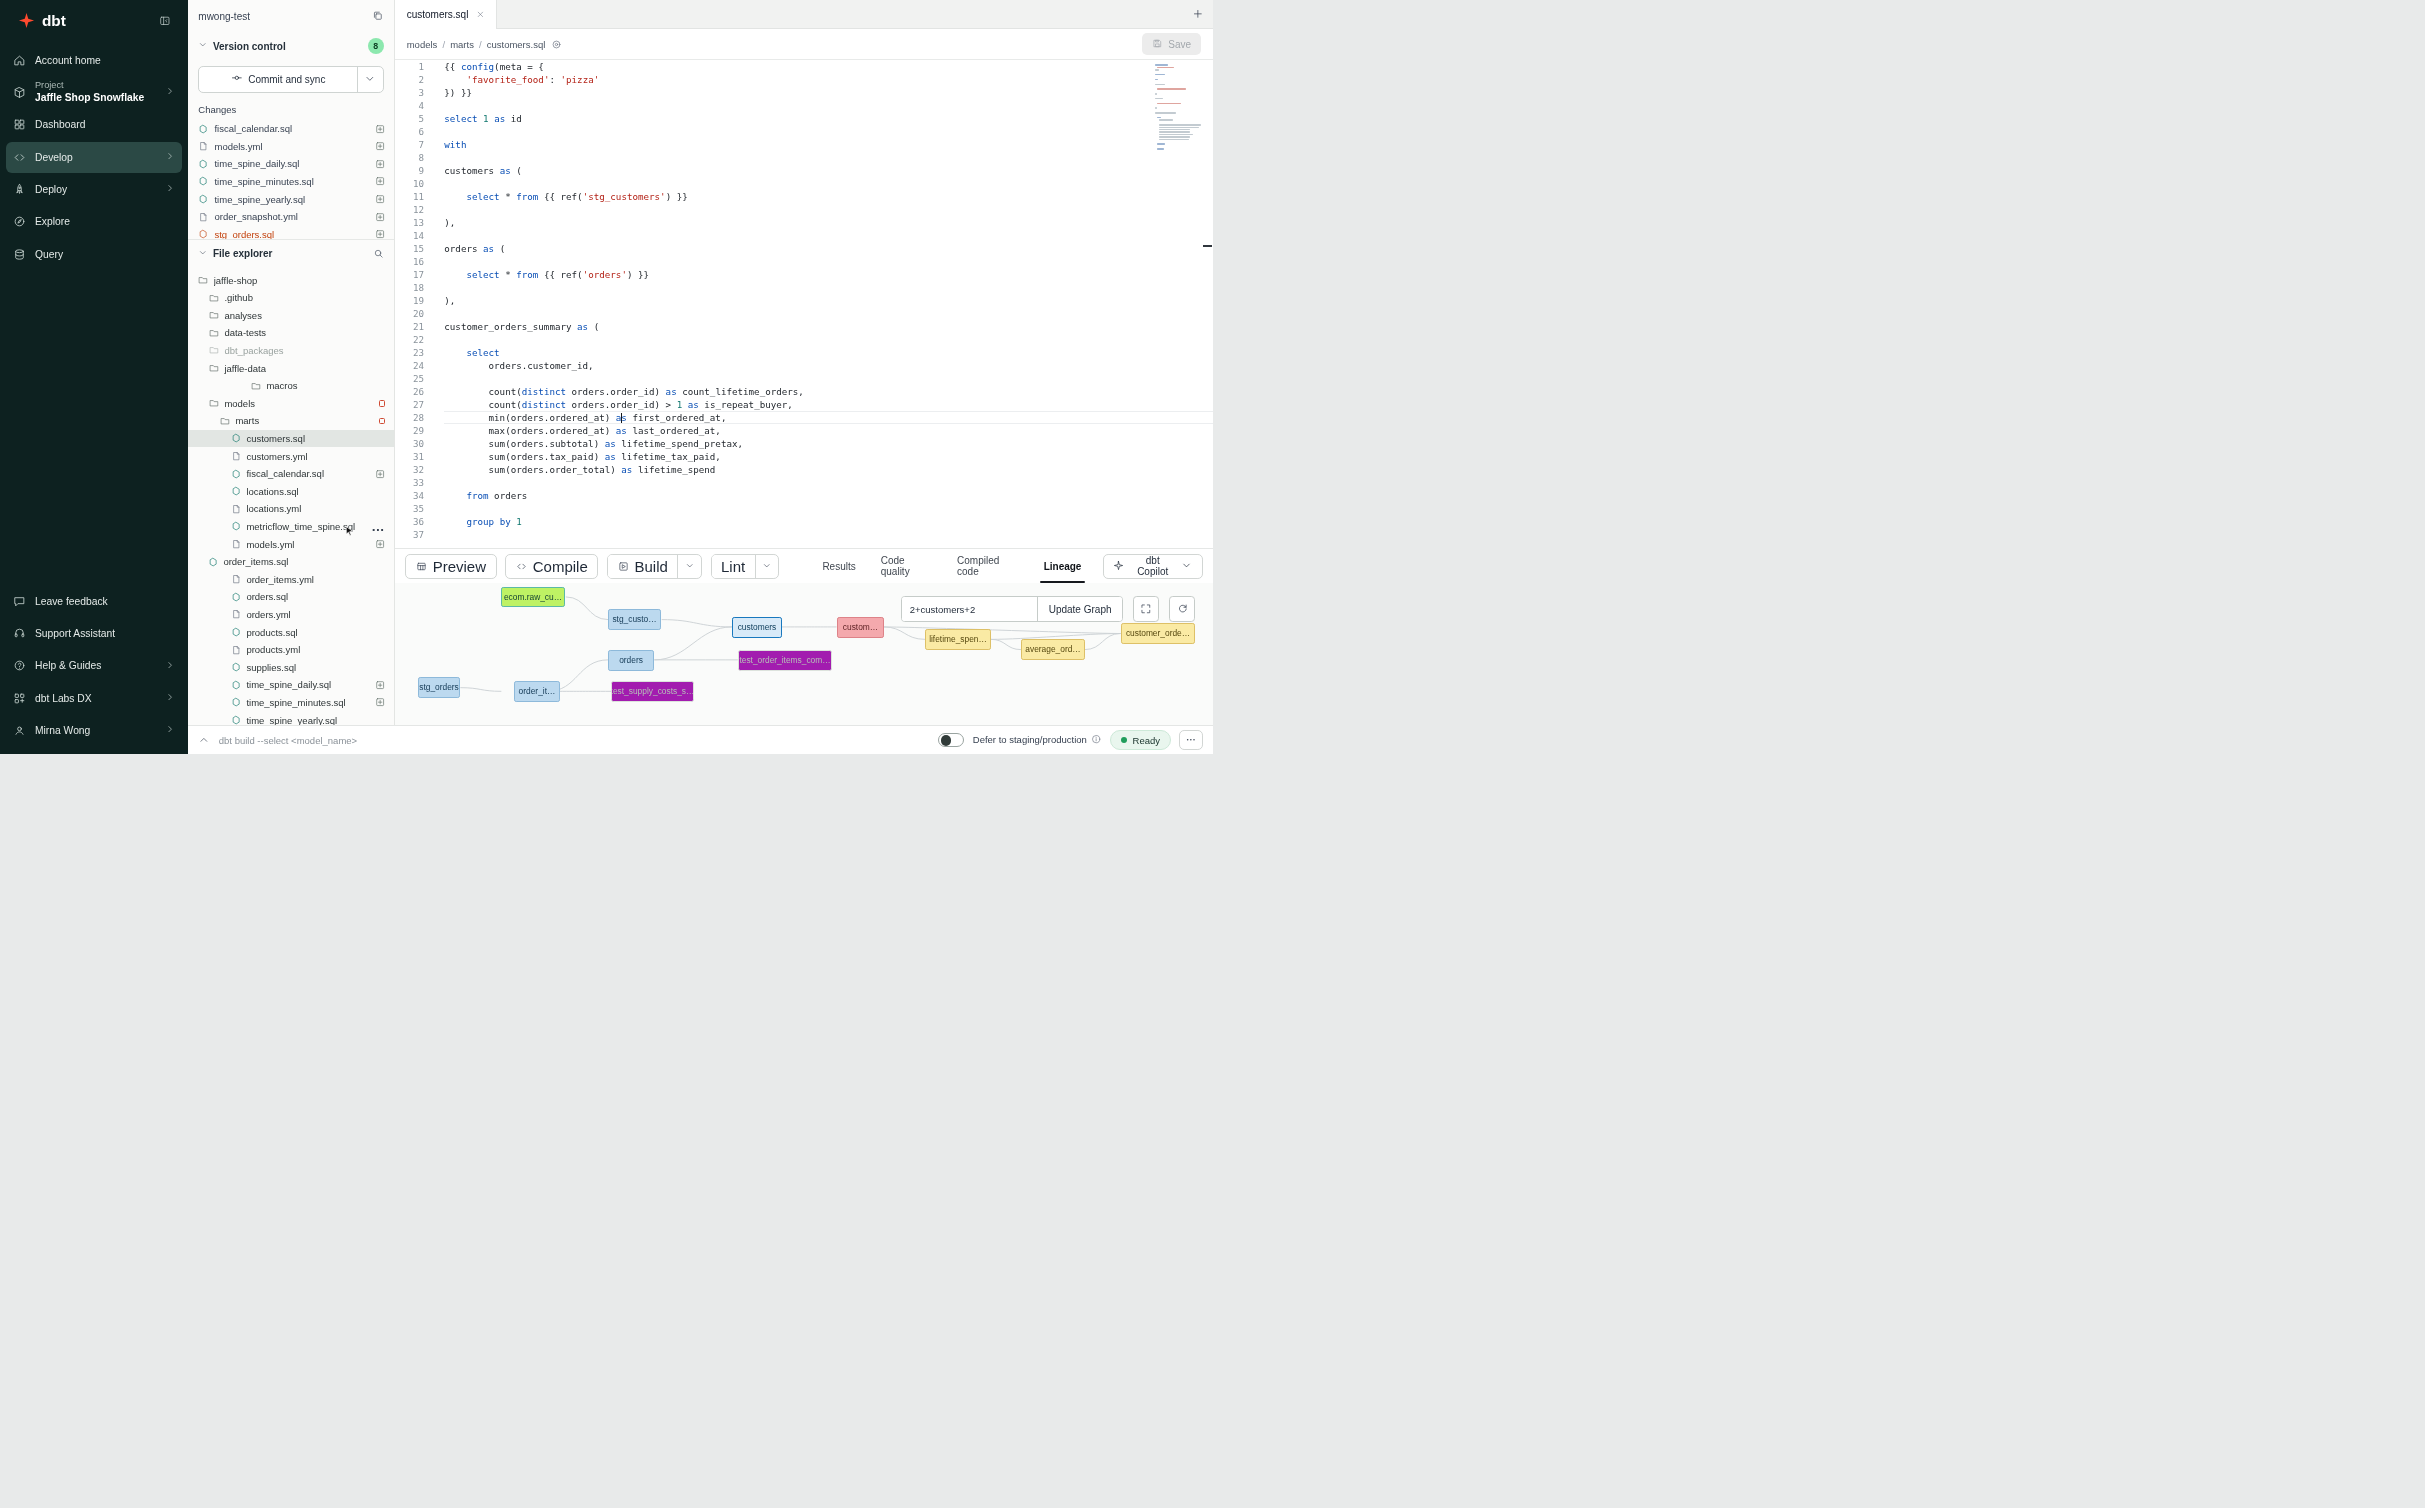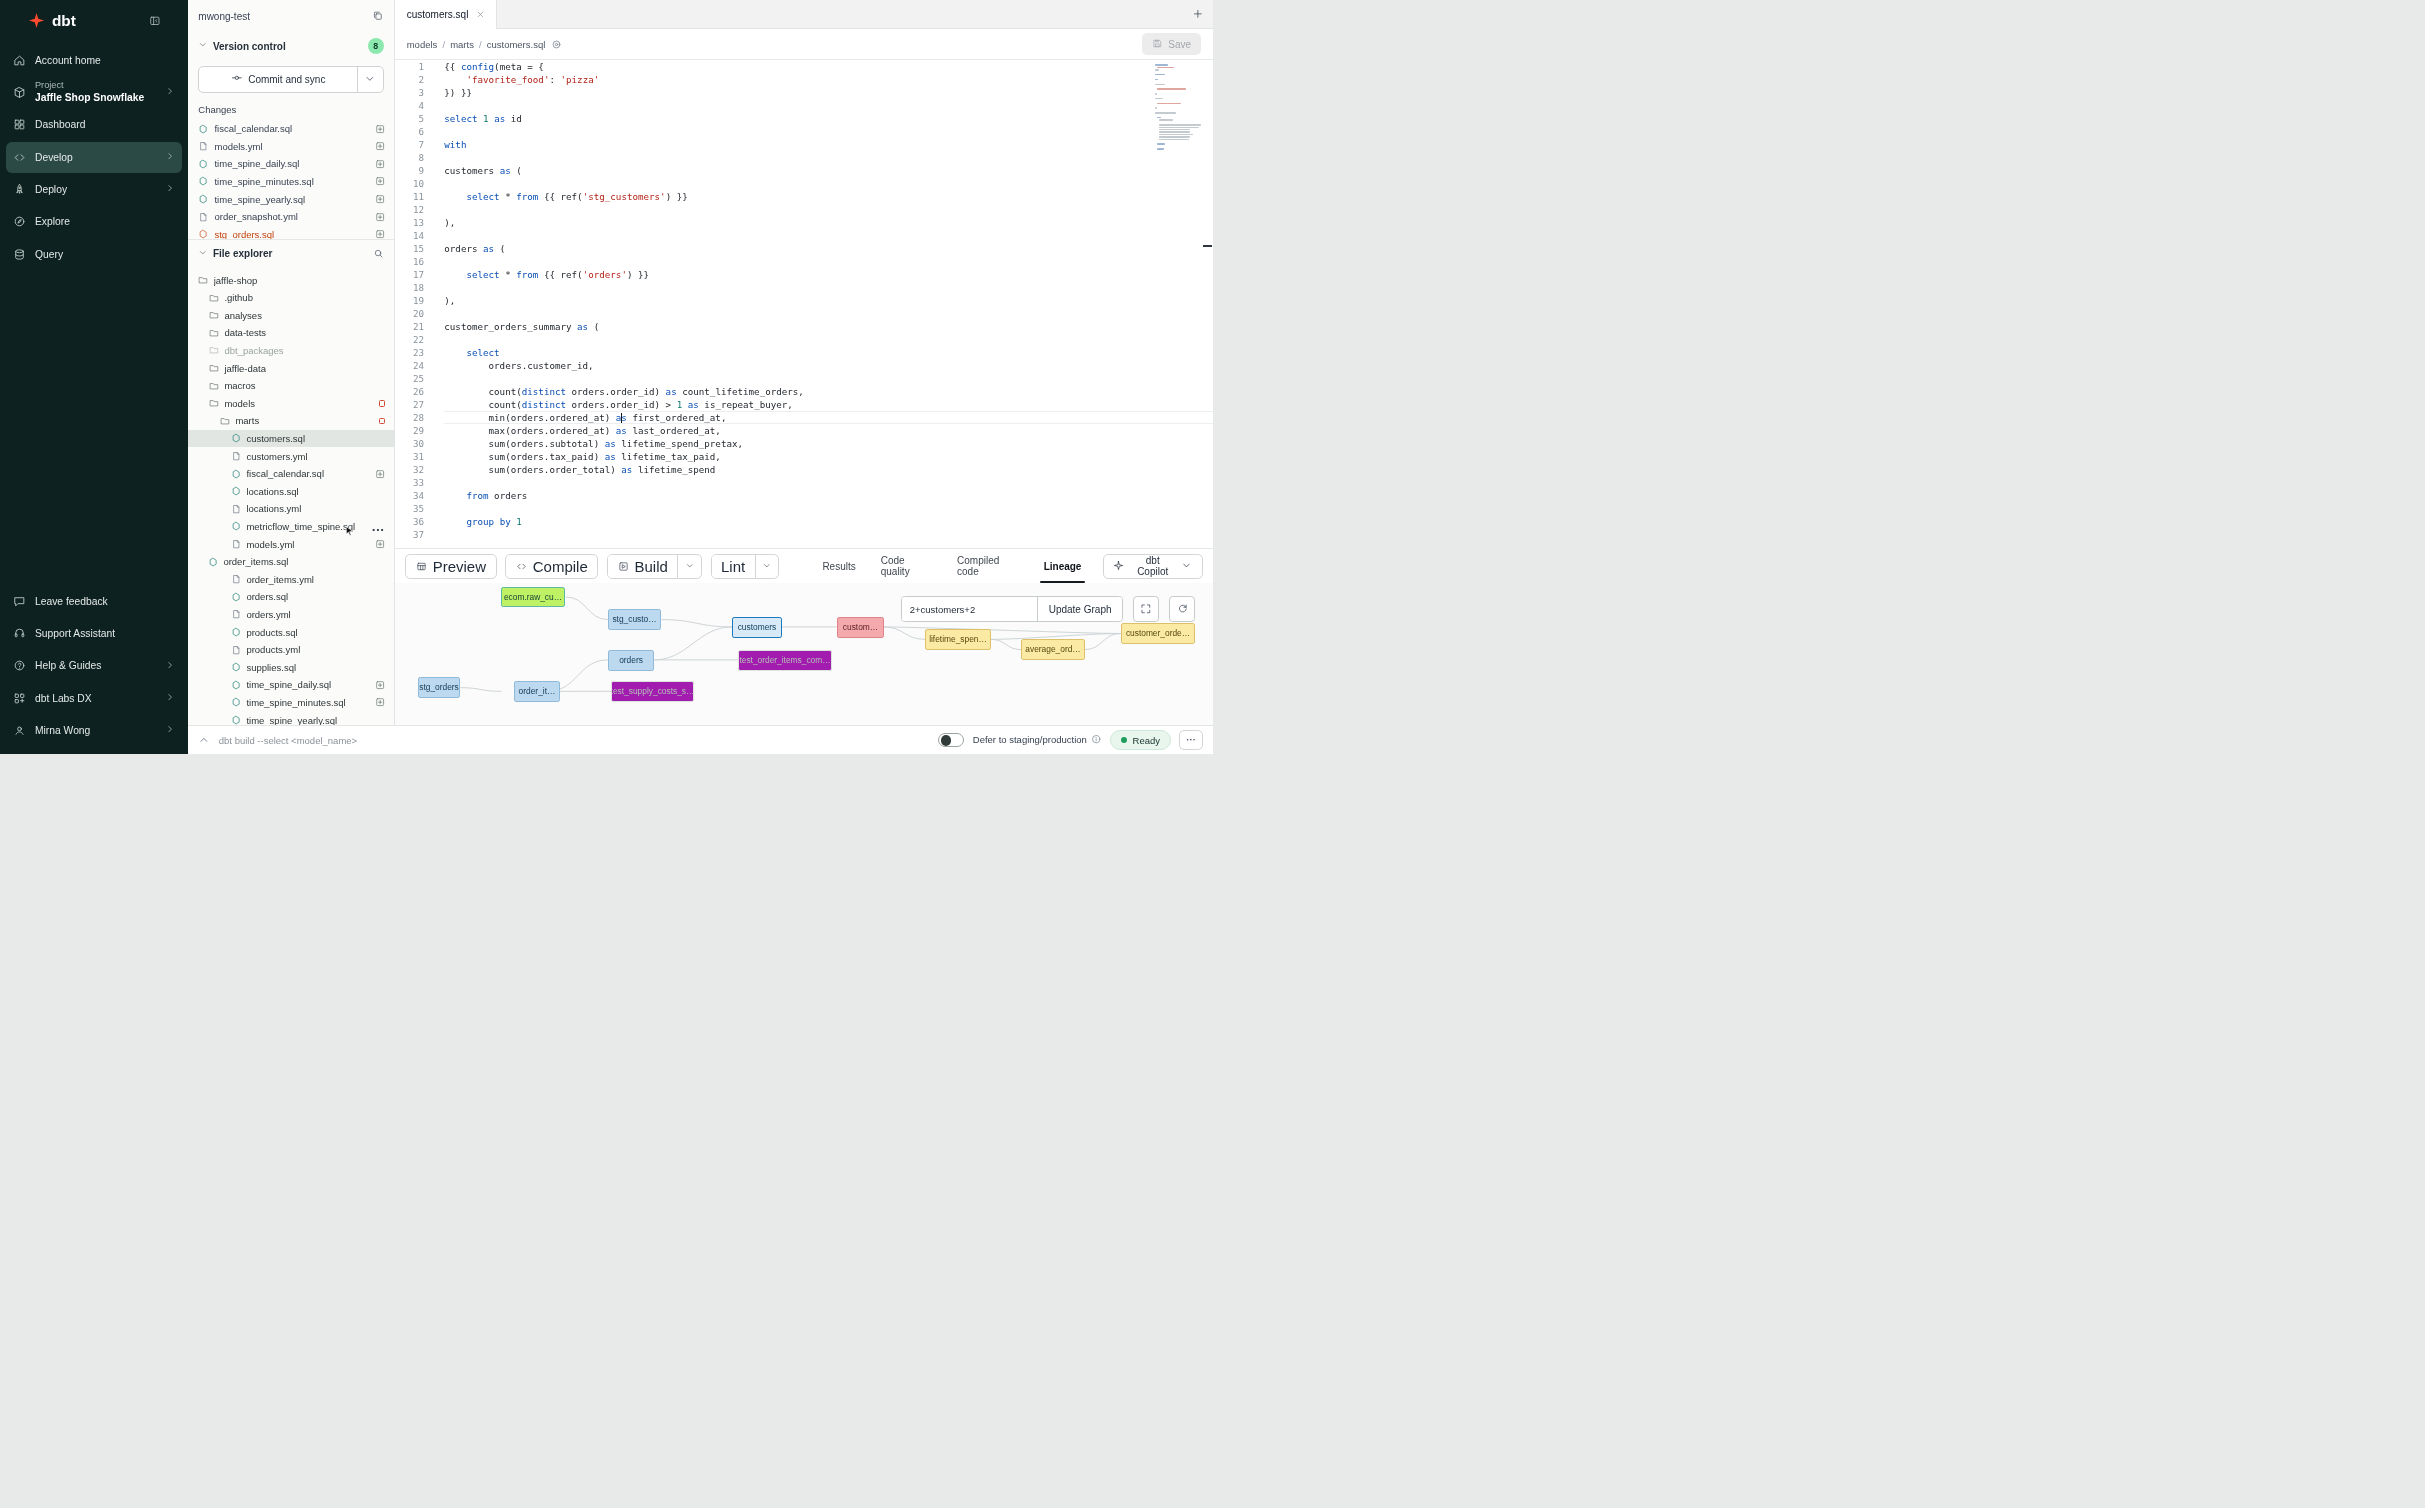--- a/index.html
+++ b/index.html
@@ -6,21 +6,21 @@
   body{width:1213px;height:754px;overflow:hidden;font-family:"Liberation Sans",sans-serif;font-size:9.5px;color:#2b3136;}
   *{box-sizing:border-box;}
   button{font-family:inherit;background:none;border:none;padding:0;cursor:pointer;color:inherit;}
   input{font-family:inherit;}
   .ic{width:11.7px;height:11.7px;fill:none;stroke:currentColor;stroke-width:1.5;stroke-linecap:round;stroke-linejoin:round;flex:none;}
 
   #app{display:flex;width:1213px;height:754px;background:#fff;}
 
   
   .sidebar{width:188px;background:#0d2120;color:#e4eae8;display:flex;flex-direction:column;flex:none;}
-  .logo-row{height:41px;display:flex;align-items:center;justify-content:space-between;padding:0 27px;}
+  .logo-row{height:41px;display:flex;align-items:center;justify-content:space-between;padding:0 17px;}
   .logo{display:flex;align-items:center;gap:5.9px;font-size:15.4px;font-weight:bold;color:#fff;}
   .logo-mark{width:19px;height:19px;}
   .collapse-btn{color:#c3cfcc;display:flex;align-items:center;}
   .nav{display:flex;flex-direction:column;padding:2.9px 0;}
   .nav-item{display:flex;align-items:center;gap:8.8px;min-height:31px;margin:0.7px 5.9px;padding:0 7.3px;border-radius:5.9px;color:#e4eae8;font-size:10.3px;}
   .nav-item .ic{width:13px;height:13px;color:#cfdbd8;}
   .nav-item.active{background:#2b4945;}
   .nav-item .chev{margin-left:auto;color:#b6c4c0;}
   .nav-item .chev .ic{width:10.3px;height:10.3px;}
   .nav-text{display:flex;flex-direction:column;line-height:1.25;}
@@ -448,21 +448,21 @@
                 <path d="M3.5 6 H10 L12 8.5 H20.5 V18.5 H3.5 Z"></path>
               </svg>
               <span class="tree-name">dbt_packages</span>
             </div>
             <div class="tree-row" style="padding-left: 21px;">
               <svg class="ic ic-folder" viewBox="0 0 24 24">
                 <path d="M3.5 6 H10 L12 8.5 H20.5 V18.5 H3.5 Z"></path>
               </svg>
               <span class="tree-name">jaffle-data</span>
             </div>
-            <div class="tree-row" style="padding-left: 21px;">
+            <div class="tree-row" style="padding-left: 21px; margin-left: 42px;">
               <svg class="ic ic-folder" viewBox="0 0 24 24">
                 <path d="M3.5 6 H10 L12 8.5 H20.5 V18.5 H3.5 Z"></path>
               </svg>
               <span class="tree-name">macros</span>
             </div>
             <div class="tree-row" style="padding-left: 21px;">
               <svg class="ic ic-folder" viewBox="0 0 24 24">
                 <path d="M3.5 6 H10 L12 8.5 H20.5 V18.5 H3.5 Z"></path>
               </svg>
               <span class="tree-name">models</span>

